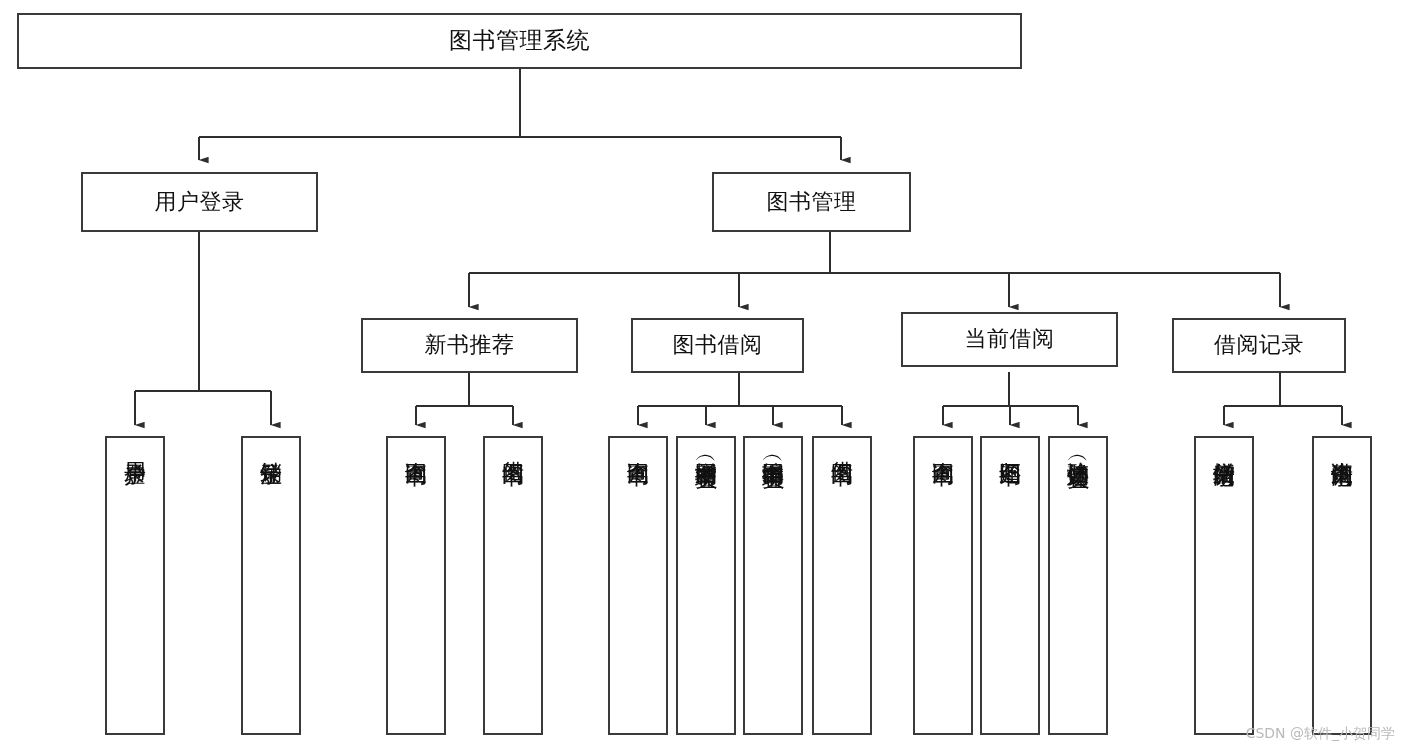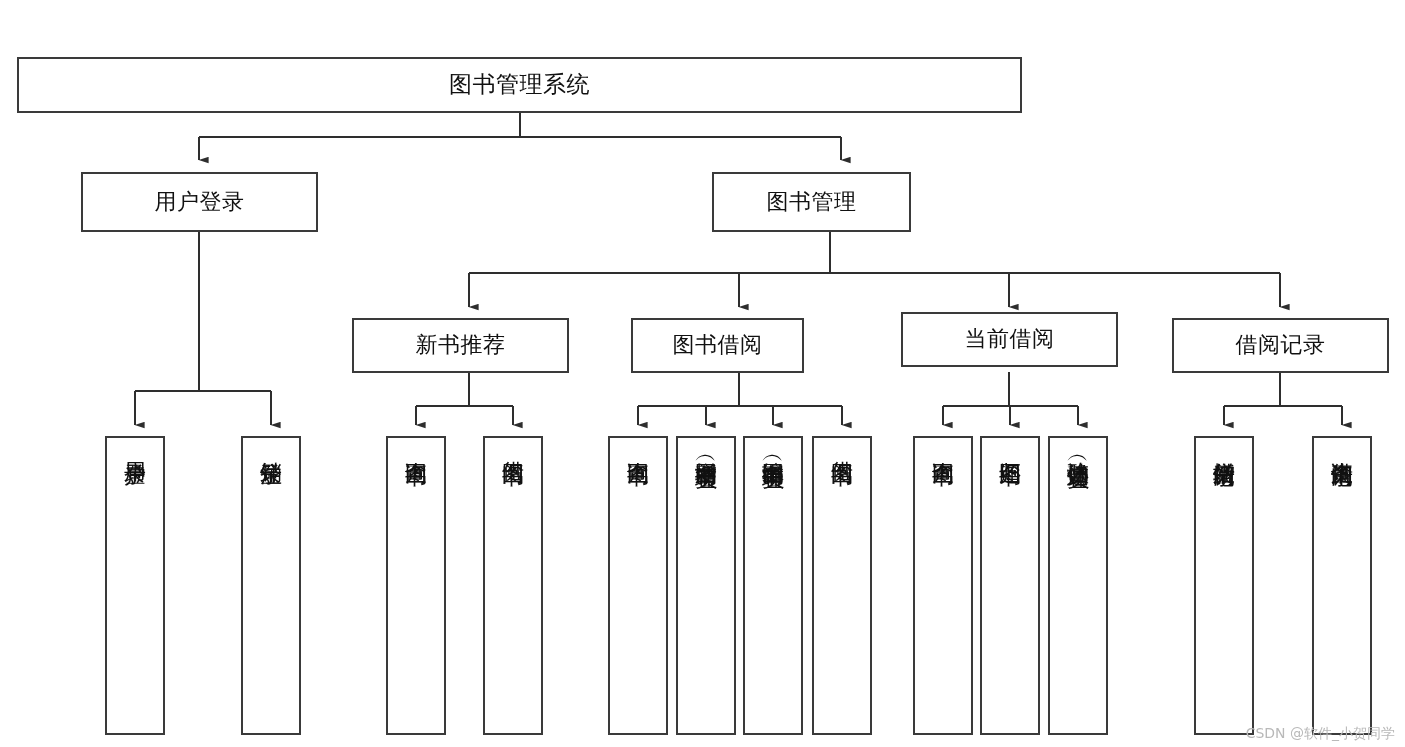--- a/index.html
+++ b/index.html
@@ -120,41 +120,41 @@
       <path d="M1010,406 L1010,425" marker-end="url(#arrowhead)"></path>
       <path d="M1078,406 L1078,425" marker-end="url(#arrowhead)"></path>
 
       <path d="M1280,372 L1280,406"></path>
       <path d="M1224,406 L1342,406"></path>
       <path d="M1224,406 L1224,425" marker-end="url(#arrowhead)"></path>
       <path d="M1342,406 L1342,425" marker-end="url(#arrowhead)"></path>
     </g>
   </svg>
 
-  <div class="node horiz root" style="left:17px; top:13px; width:1005px; height:56px;margin-top:44px;">
+  <div class="node horiz root" style="left:17px; top:13px; width:1005px; height:56px;">
     <span class="label">图书管理系统</span>
   </div>
 
   <div class="node horiz" style="left:81px; top:172px; width:237px; height:60px;">
     <span class="label">用户登录</span>
   </div>
   <div class="node horiz" style="left:712px; top:172px; width:199px; height:60px;">
     <span class="label">图书管理</span>
   </div>
 
-  <div class="node horiz" style="left:352px; top:318px; width:217px; height:55px;">
+  <div class="node horiz" style="left:361px; top:318px; width:217px; height:55px;">
     <span class="label">新书推荐</span>
   </div>
   <div class="node horiz" style="left:631px; top:318px; width:173px; height:55px;">
     <span class="label">图书借阅</span>
   </div>
   <div class="node horiz" style="left:901px; top:312px; width:217px; height:55px;">
     <span class="label">当前借阅</span>
   </div>
-  <div class="node horiz" style="left:1172px; top:318px; width:217px; height:55px;">
+  <div class="node horiz" style="left:1172px; top:318px; width:174px; height:55px;">
     <span class="label">借阅记录</span>
   </div>
 
   <div class="node vert" style="left:105px; top:436px; width:60px; height:299px;">
     <span class="label">用户登录</span>
   </div>
   <div class="node vert" style="left:241px; top:436px; width:60px; height:299px;">
     <span class="label">注销登录</span>
   </div>
 

